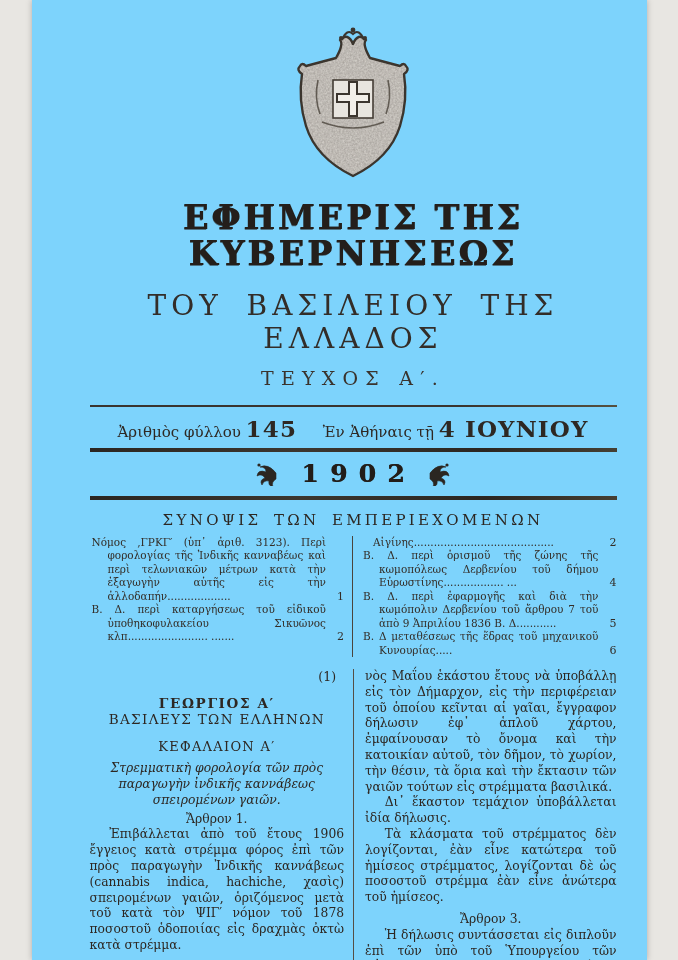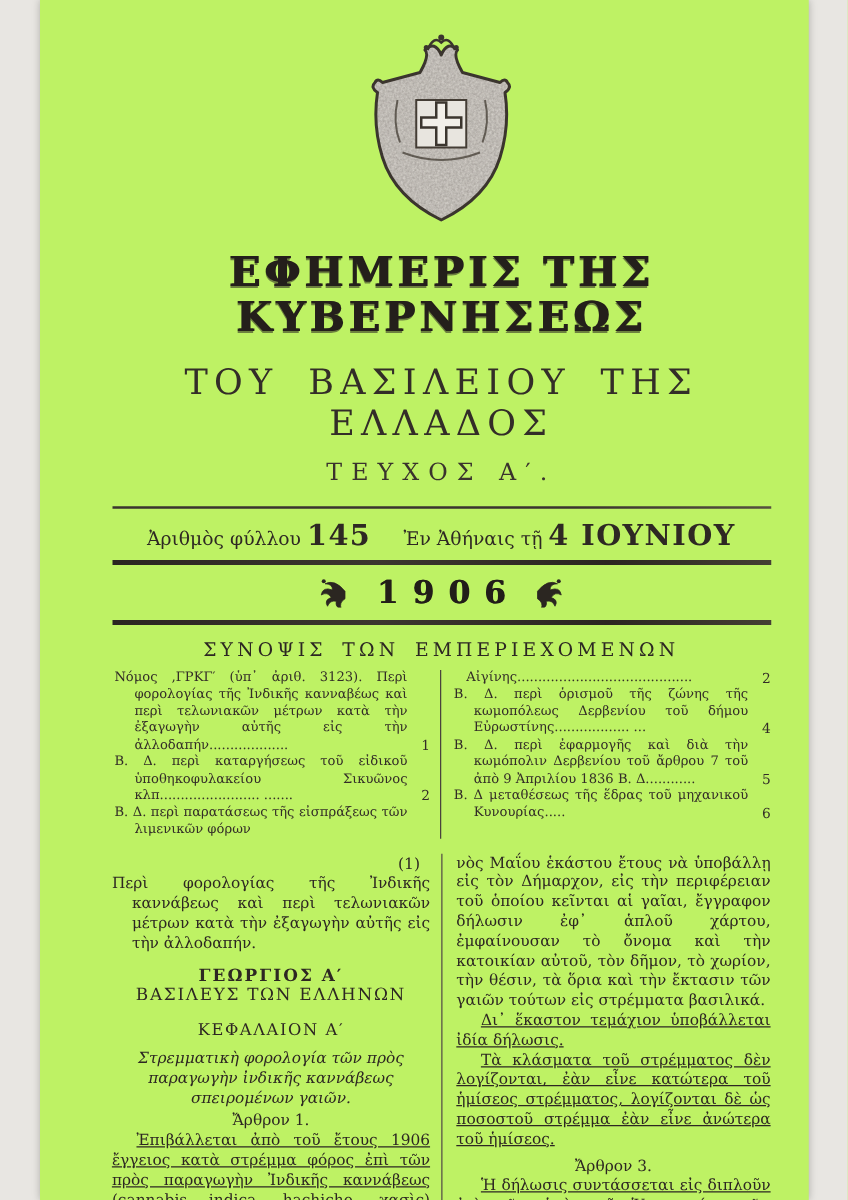--- a/index.html
+++ b/index.html
@@ -1,18 +1,18 @@
 <!DOCTYPE html>
 <html><head>
 <meta charset="utf-8">
 <style>
   html,body{margin:0;padding:0;background:#e8e6e2;}
   .page{
     position:relative;width:587px;height:960px;margin:0 auto;
-    background:#bef264;color:#2a2521;overflow:hidden;
+    background:#7dd3fc;color:#2a2521;overflow:hidden;
     font-family:"DejaVu Serif", serif;
     box-shadow:0 0 6px rgba(0,0,0,.25);
     padding-left:28px;
   }
   .inner{padding:0 30px;}
 
   
   .arms-wrap{display:flex;justify-content:center;padding-top:22px;height:168px;}
   .masthead-title{
     text-align:center;font-weight:bold;font-size:33px;line-height:1.1;
@@ -62,21 +62,21 @@
   
   .body-cols{display:flex;margin-top:12px;height:420px;font-size:12.3px;line-height:15.8px;color:#2d2722;}
   .bcol{box-sizing:border-box;text-align:justify;}
   .bcol.left{width:50.2%;padding-right:9px;border-right:1px solid #554e45;}
   .bcol.right{width:49.8%;padding-left:11px;}
   .blk-number{text-align:right;padding-right:8px;font-size:12.5px;}
   .blk-intro{padding-left:16px;text-indent:-16px;margin-top:1px;}
   .blk-law{text-align:center;font-weight:bold;font-size:14.5px;letter-spacing:.04em;margin:13px 0 2px 0;color:#241f1b;}
   .blk-king{text-align:center;font-size:13.5px;letter-spacing:.12em;margin-top:11px;font-weight:bold;}
   .blk-kingtitle{text-align:center;font-size:13.5px;letter-spacing:.10em;margin-top:0;font-weight:normal;}
-  .blk-para{text-indent:1.6em;text-decoration:underline;}
+  .blk-para{text-indent:1.6em;}
   .blk-para-noindent{text-indent:0;}
   .blk-chapter{text-align:center;font-size:13px;letter-spacing:.10em;margin-top:12px;}
   .blk-chapter-sub{text-align:center;font-style:italic;margin-top:6px;padding:0 4px;}
   .blk-article{text-align:center;margin-top:3px;}
   .mt6{margin-top:6px;}
   .mt10{margin-top:10px;}
 </style>
 </head>
 <body>
 
@@ -132,21 +132,21 @@
     </div>
   </div>
 
   <div class="rule rule-thick"></div>
 
   <div class="yearline">
     <svg width="26" height="26" viewBox="0 0 26 26">
       <path d="M22 13 q-8 -10 -16 -6 q6 0 6 5 q-8 -3 -9 4 q5 -3 8 2 q-6 2 -3 7 q2 -5 7 -4 q-1 5 4 6 q-2 -5 3 -8 z" fill="#2b2621" stroke="#2b2621" stroke-width="0.6"></path>
       <circle cx="5" cy="5" r="1.6" fill="#2b2621"></circle>
     </svg>
-    <span class="year">1906</span>
+    <span class="year">1902</span>
     <svg width="26" height="26" viewBox="0 0 26 26">
       <path d="M4 13 q8 -10 16 -6 q-6 0 -6 5 q8 -3 9 4 q-5 -3 -8 2 q6 2 3 7 q-2 -5 -7 -4 q1 5 -4 6 q2 -5 -3 -8 z" fill="#2b2621" stroke="#2b2621" stroke-width="0.6"></path>
       <circle cx="21" cy="5" r="1.6" fill="#2b2621"></circle>
     </svg>
   </div>
 
   <div class="rule rule-thick"></div>
 
   <div class="toc-heading">ΣΥΝΟΨΙΣ ΤΩΝ ΕΜΠΕΡΙΕΧΟΜΕΝΩΝ</div>
 
@@ -154,23 +154,20 @@
     <div class="toc-cols">
       <div class="toc-col left">
         <div class="toc-entry">
           <span>Νόμος ‚ΓΡΚΓ′ (ὑπ᾽ ἀριθ. 3123). Περὶ φορολογίας τῆς Ἰνδικῆς κανναβέως καὶ περὶ τελωνιακῶν μέτρων κατὰ τὴν ἐξαγωγὴν αὐτῆς εἰς τὴν ἀλλοδαπήν</span><span>...................</span>
           <span class="pg">1</span>
         </div>
         <div class="toc-entry">
           <span>Β. Δ. περὶ καταργήσεως τοῦ εἰδικοῦ ὑποθηκοφυλακείου Σικυῶνος κλπ</span><span>........................ .......</span>
           <span class="pg">2</span>
         </div>
-        <div class="toc-entry">
-          <span>Β. Δ. περὶ παρατάσεως τῆς εἰσπράξεως τῶν λιμενικῶν φόρων</span>
-        </div>
       </div>
       <div class="toc-col right">
         <div class="toc-entry first-indent">
           <span>Αἰγίνης</span><span>..........................................</span>
           <span class="pg">2</span>
         </div>
         <div class="toc-entry">
           <span>Β. Δ. περὶ ὁρισμοῦ τῆς ζώνης τῆς κωμοπόλεως Δερβενίου τοῦ δήμου Εὐρωστίνης</span><span>.................. ...</span>
           <span class="pg">4</span>
         </div>
@@ -181,21 +178,20 @@
         <div class="toc-entry">
           <span>Β. Δ μεταθέσεως τῆς ἕδρας τοῦ μηχανικοῦ Κυνουρίας</span><span>.....</span>
           <span class="pg">6</span>
         </div>
       </div>
     </div>
 
     <div class="body-cols">
       <div class="bcol left">
         <div class="blk-number">(1)</div>
-        <div class="blk-intro">Περὶ φορολογίας τῆς Ἰνδικῆς καννάβεως καὶ περὶ τελωνιακῶν μέτρων κατὰ τὴν ἐξαγωγὴν αὐτῆς εἰς τὴν ἀλλοδαπήν.</div>
         <div class="blk-king">ΓΕΩΡΓΙΟΣ Α′</div>
         <div class="blk-kingtitle">ΒΑΣΙΛΕΥΣ ΤΩΝ ΕΛΛΗΝΩΝ</div>
         <div class="blk-chapter">ΚΕΦΑΛΑΙΟΝ Α′</div>
         <div class="blk-chapter-sub">Στρεμματικὴ φορολογία τῶν πρὸς παραγωγὴν ἰνδικῆς καννάβεως σπειρομένων γαιῶν.</div>
         <div class="blk-article">Ἄρθρον 1.</div>
         <div class="blk-para">Ἐπιβάλλεται ἀπὸ τοῦ ἔτους 1906 ἔγγειος κατὰ στρέμμα φόρος ἐπὶ τῶν πρὸς παραγωγὴν Ἰνδικῆς καννάβεως (cannabis indica, hachiche, χασὶς) σπειρομένων γαιῶν, ὁριζόμενος μετὰ τοῦ κατὰ τὸν ΨΙΓ′ νόμον τοῦ 1878 ποσοστοῦ ὁδοποιίας εἰς δραχμὰς ὀκτὼ κατὰ στρέμμα.</div>
 
       </div>
       <div class="bcol right">
         <div class="blk-para-noindent">νὸς Μαΐου ἑκάστου ἔτους νὰ ὑποβάλλῃ εἰς τὸν Δήμαρχον, εἰς τὴν περιφέρειαν τοῦ ὁποίου κεῖνται αἱ γαῖαι, ἔγγραφον δήλωσιν ἐφ᾽ ἁπλοῦ χάρτου, ἐμφαίνουσαν τὸ ὄνομα καὶ τὴν κατοικίαν αὐτοῦ, τὸν δῆμον, τὸ χωρίον, τὴν θέσιν, τὰ ὅρια καὶ τὴν ἔκτασιν τῶν γαιῶν τούτων εἰς στρέμματα βασιλικά.</div>

